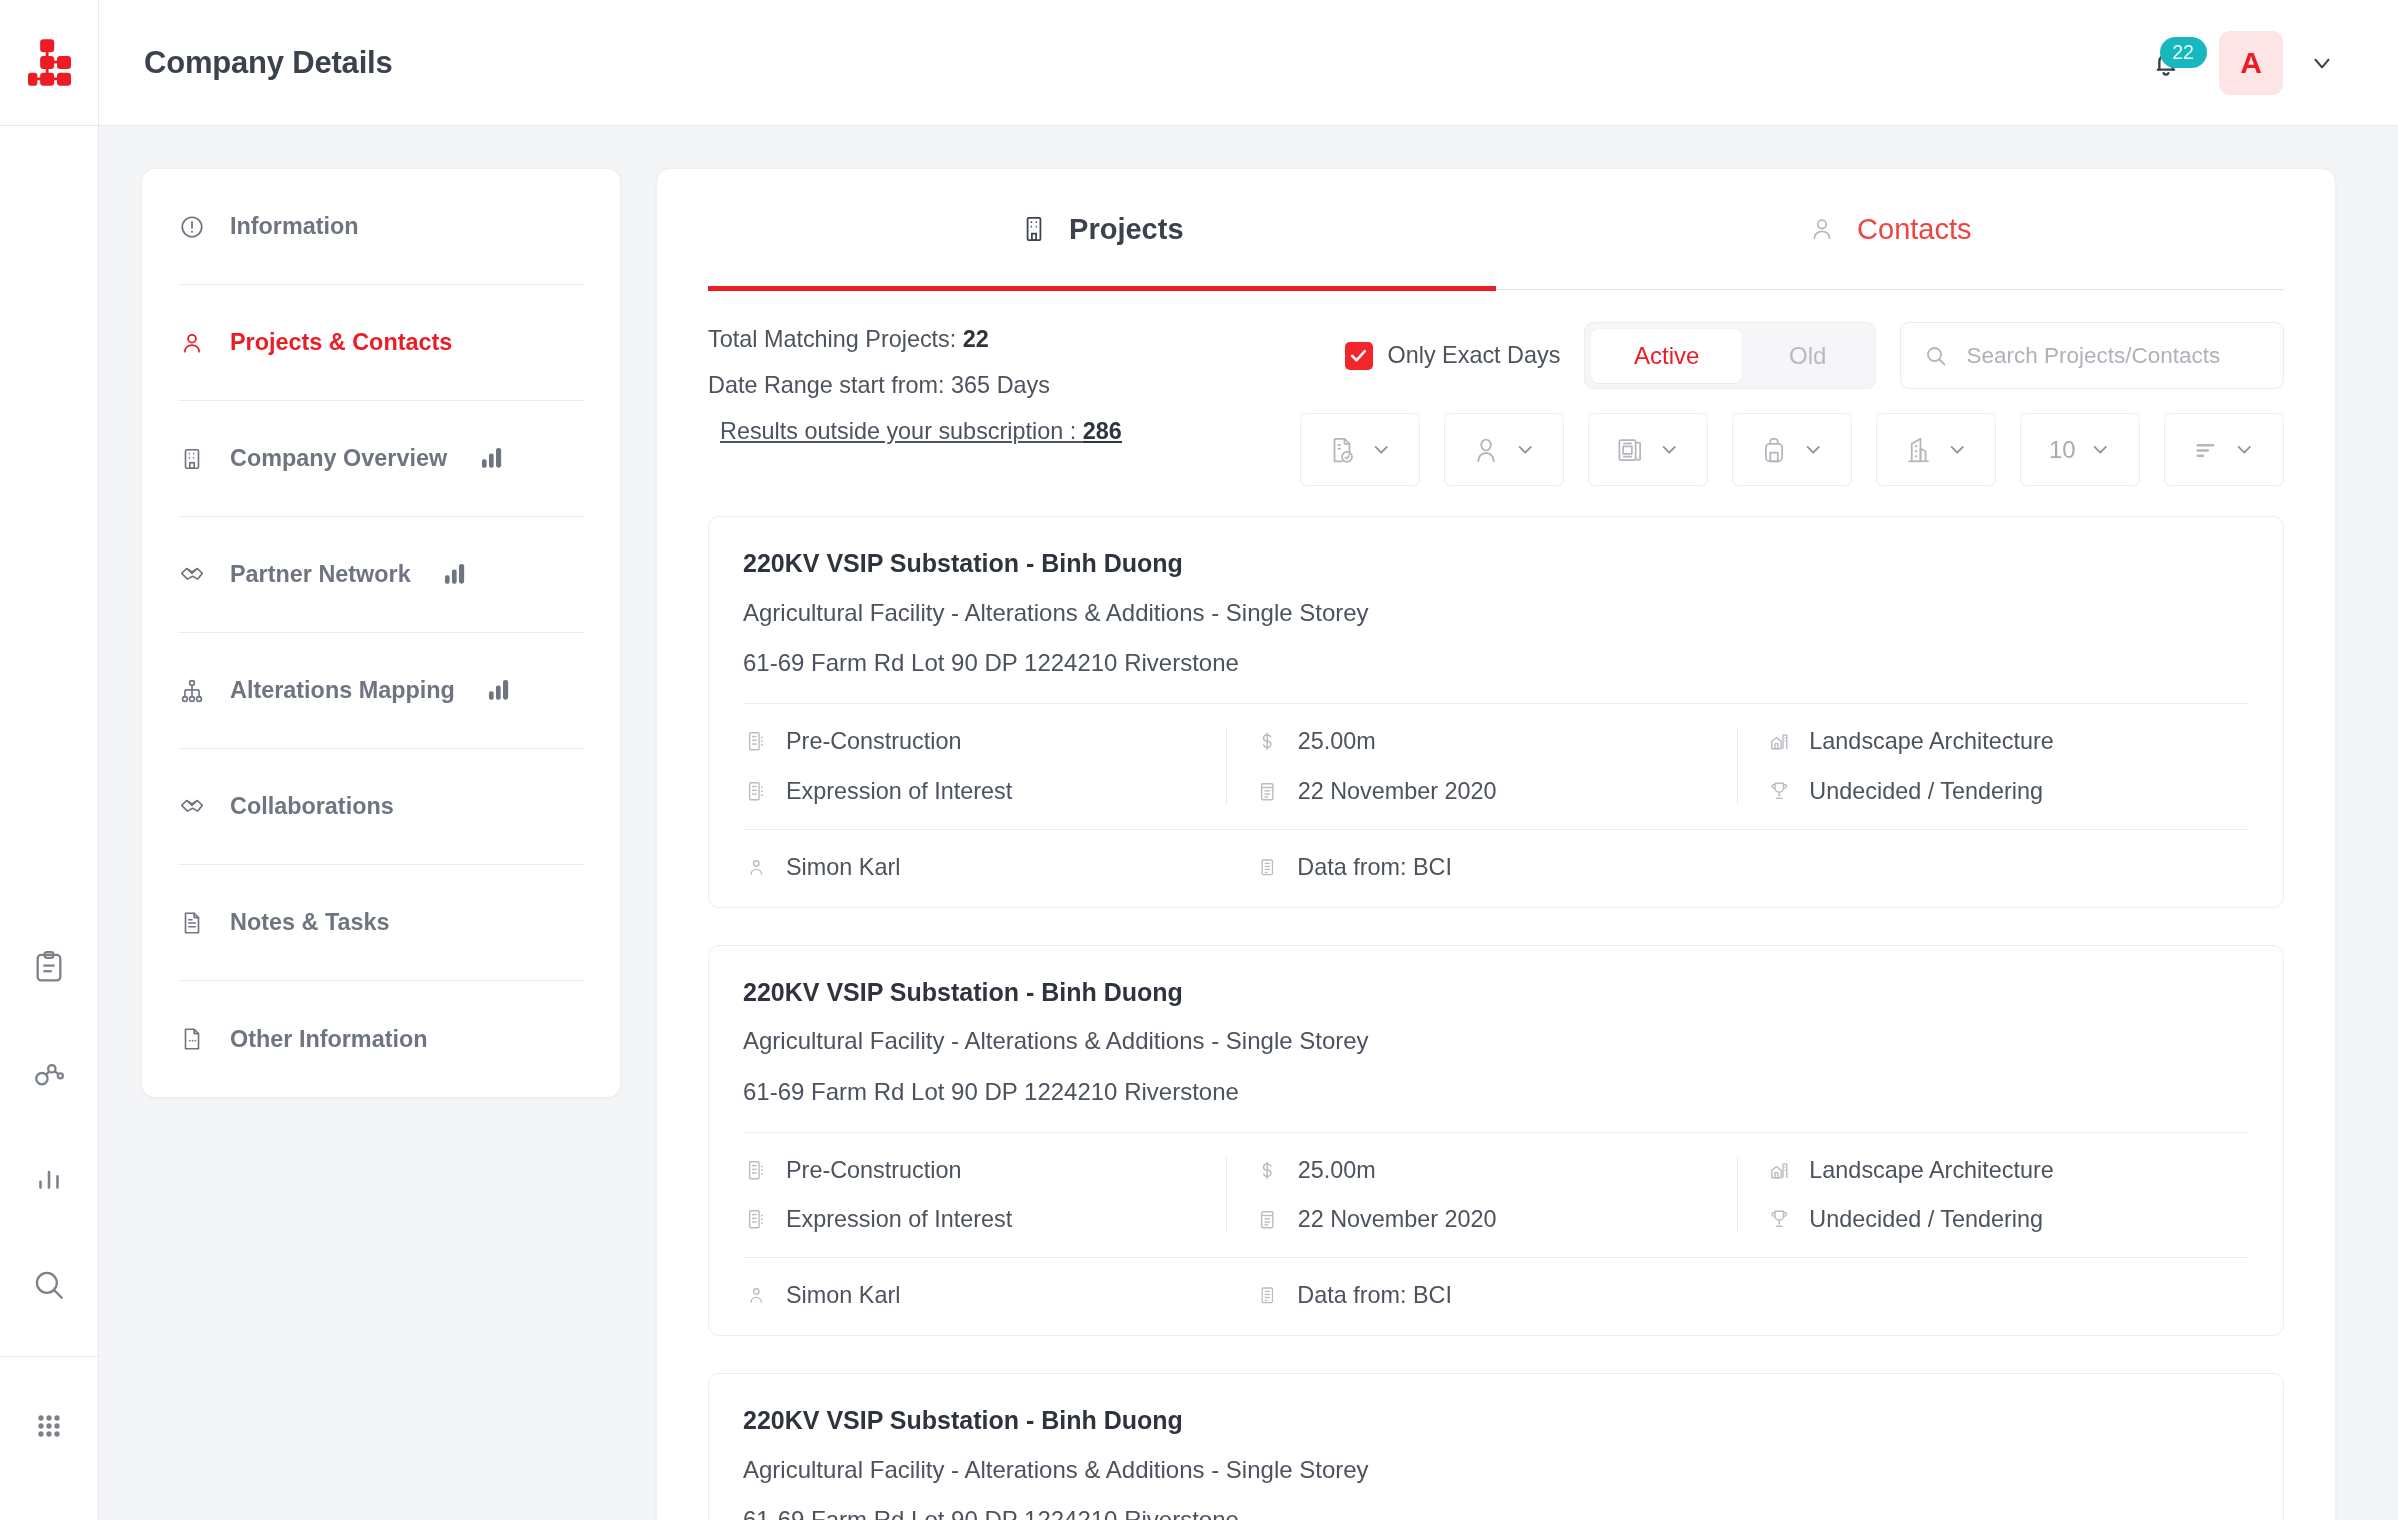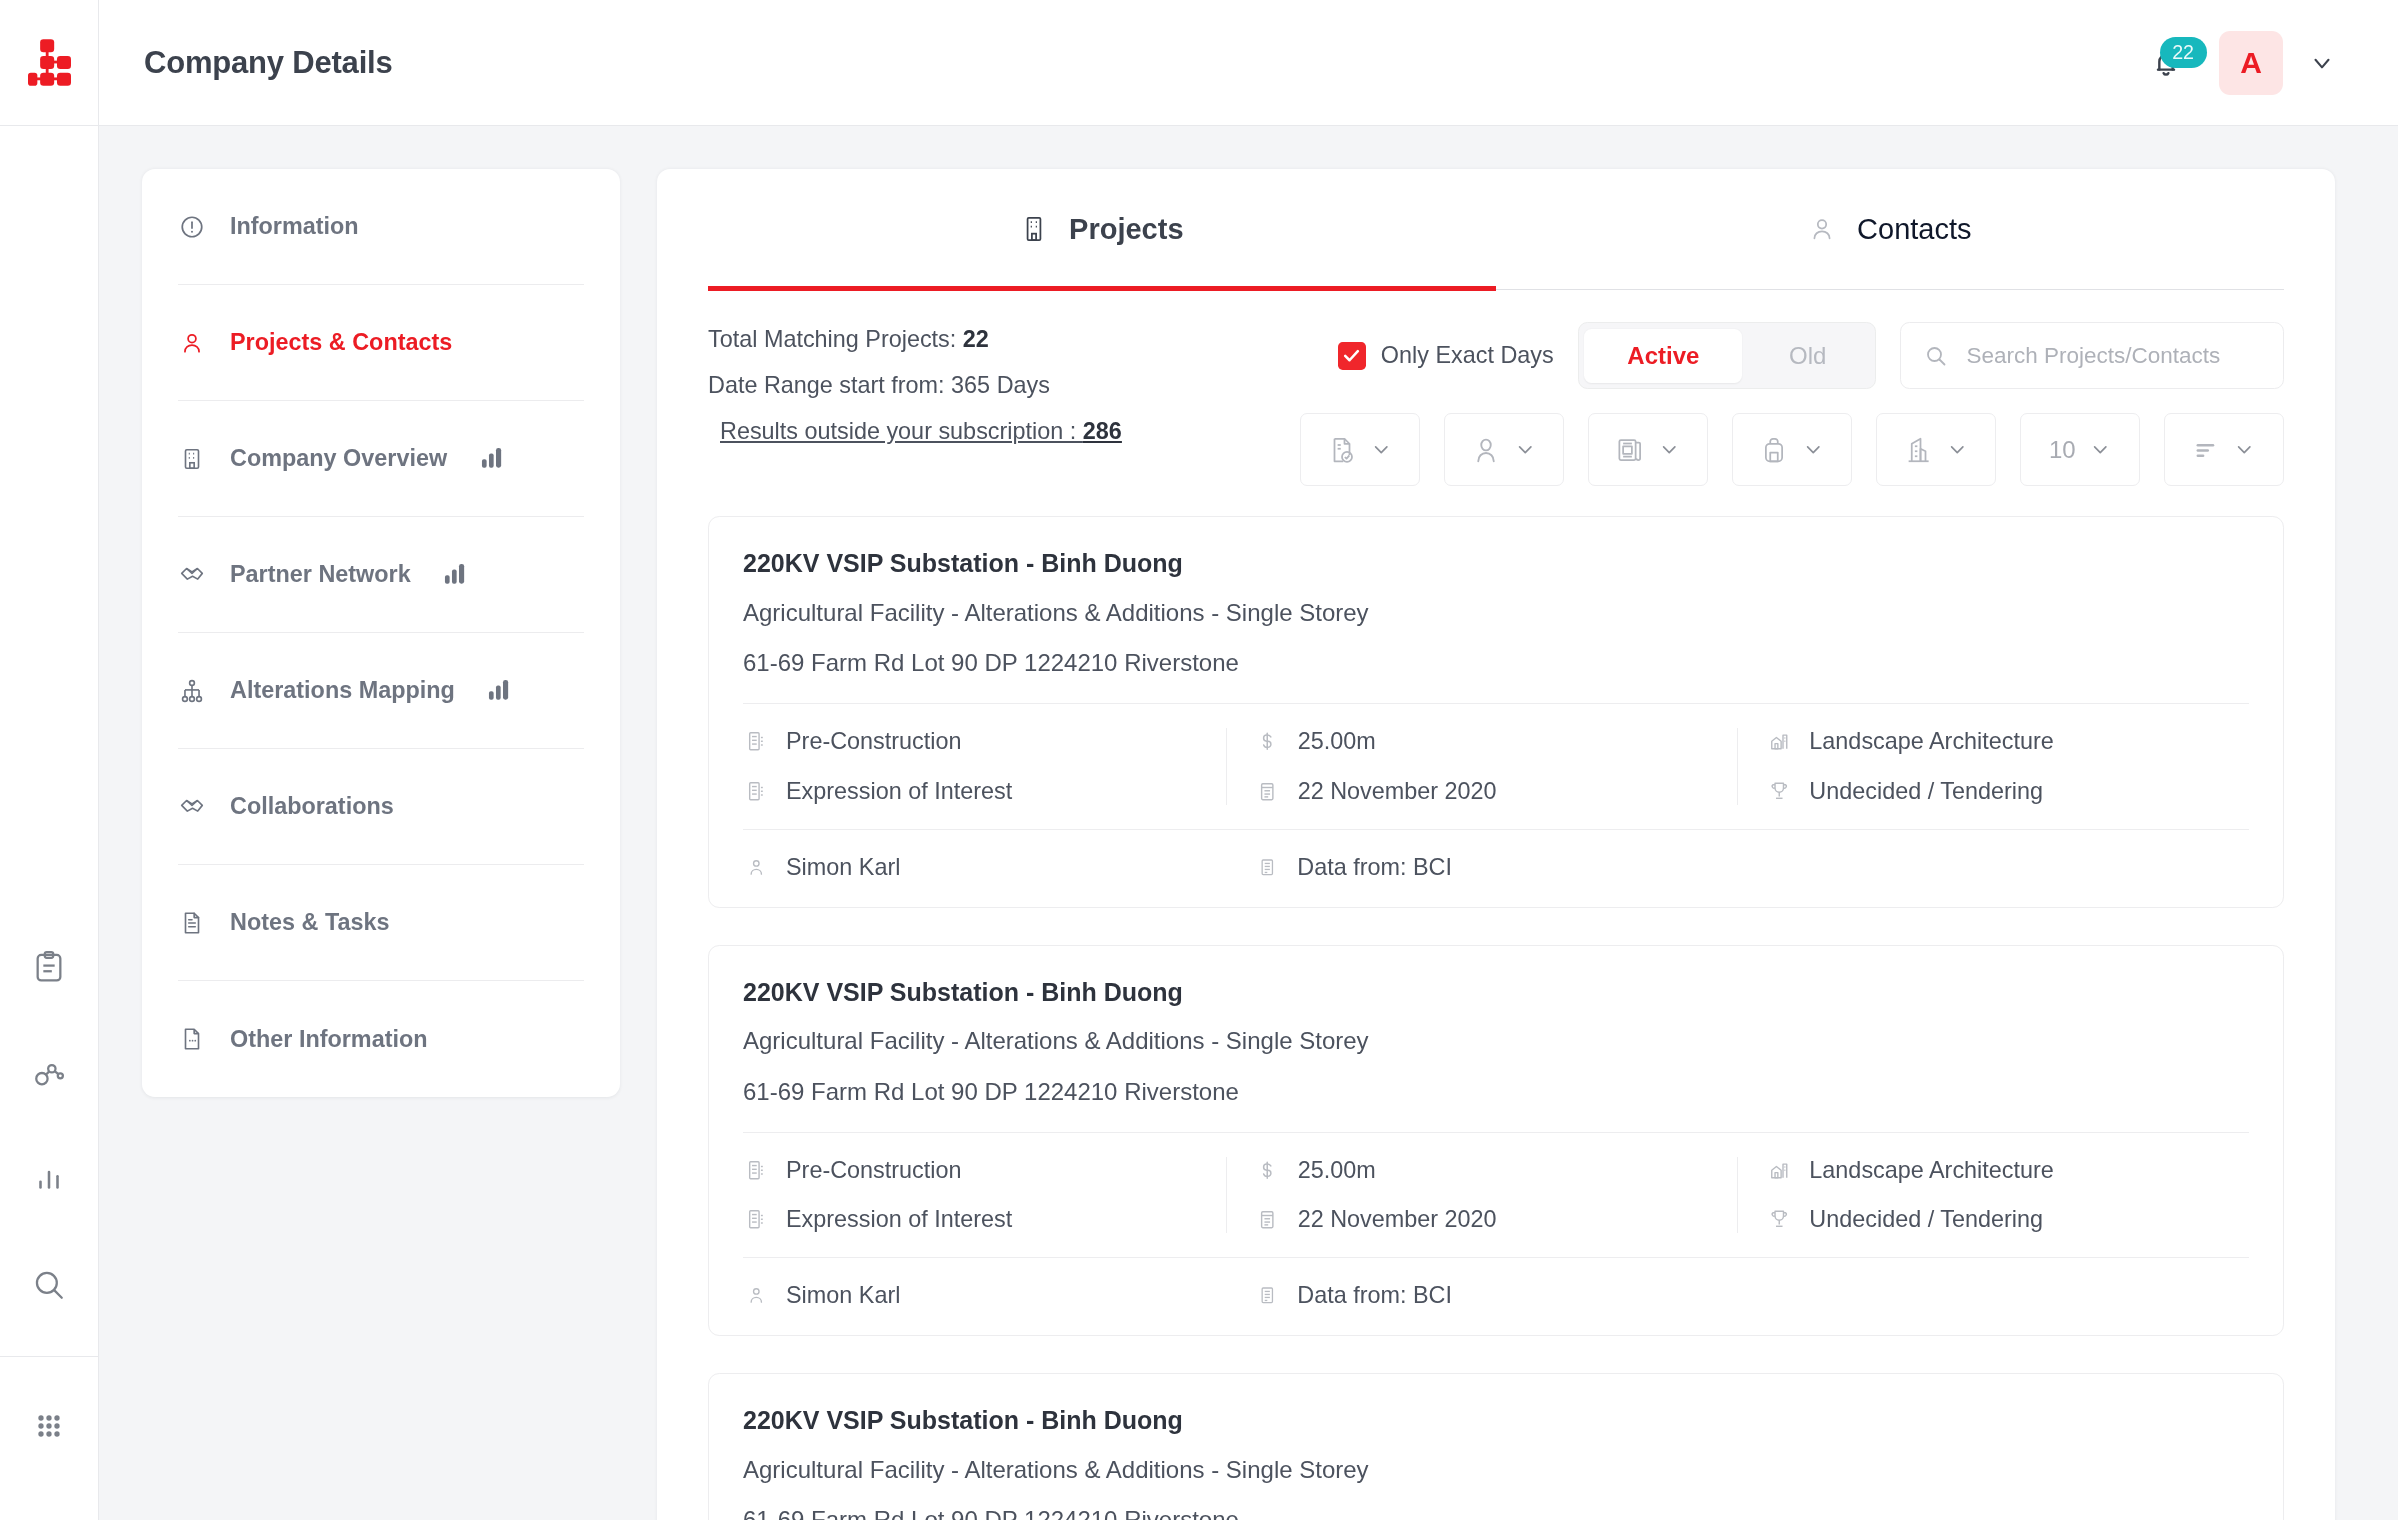--- a/index.html
+++ b/index.html
@@ -108,21 +108,21 @@
     box-shadow: 0 0.9px 3.7px rgba(20,25,40,.07);
     padding: 0 51px;
     overflow: hidden;
     align-self: flex-start;
     max-height: 1405px;
   }
   .tabs { display: flex; border-bottom: 1.9px solid #e0e1e5; }
   .tab {
     flex: 1; display: flex; align-items: center; justify-content: center; gap: 20.6px;
     height: 120px; cursor: pointer;
-    font-size: 29px; color: #0f172a; font-weight: normal;
+    font-size: 29px; color: #ef4444; font-weight: normal;
     position: relative;
   }
   .tab.active { color: #3c424d; font-weight: bold; }
   .tab.active::after {
     content: ""; position: absolute; left: 0; right: 0; bottom: -1.9px;
     height: 4.7px; background: #ec1c24;
   }
 
   
   .filters { display: flex; padding: 32px 0 9.4px 0; }
@@ -144,21 +144,21 @@
 
   .seg {
     display: flex; background: #f6f6f8; border: 0.9px solid #eceded;
     border-radius: 9.4px; padding: 5.6px; gap: 3.7px;
   }
   .seg-btn {
     padding: 0 43px; height: 54px; border-radius: 7.5px;
     display: flex; align-items: center; justify-content: center;
     font-size: 24px; color: #b6b9c0; cursor: pointer;
   }
-  .seg-btn.on { background: #ffffff; color: #ec1c24; font-weight: bold; box-shadow: 0 0.9px 1.9px rgba(0,0,0,.06); }
+  .seg-btn.on { background: #ffffff; color: #ec1c24; font-weight: normal; box-shadow: 0 0.9px 1.9px rgba(0,0,0,.06); }
 
   .search-box {
     display: flex; align-items: center; gap: 19px;
     width: 384px; height: 67px;
     border: 0.9px solid #ececee; border-radius: 9.4px;
     padding: 0 22.5px;
   }
   .search-box input {
     border: none; outline: none; flex: 1;
     font-size: 22.5px; color: #4c525e;

